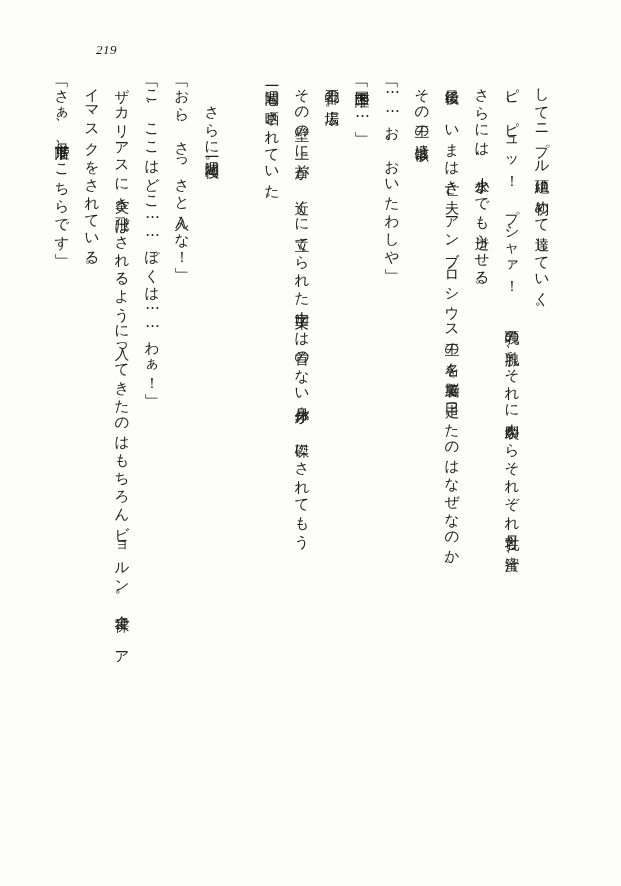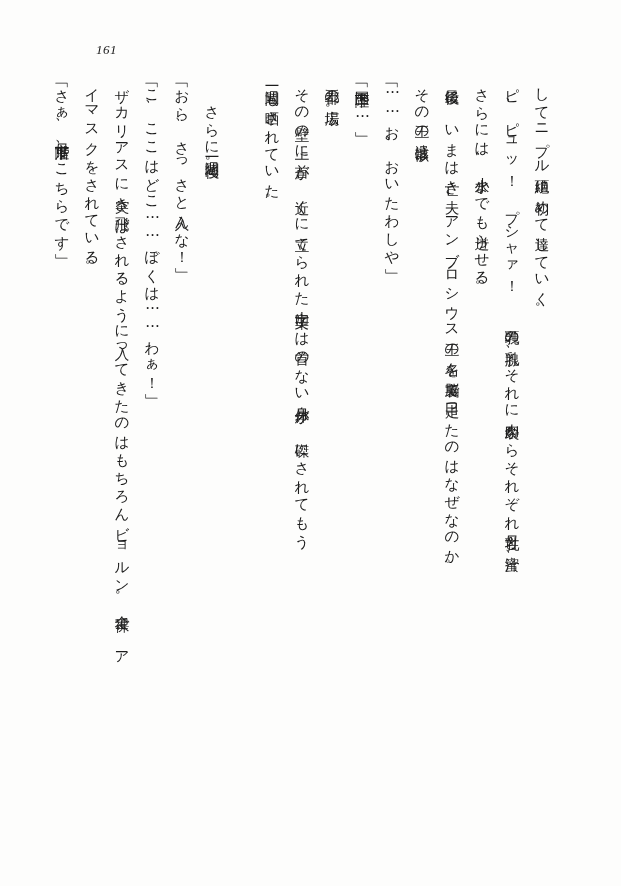--- a/index.html
+++ b/index.html
@@ -62,21 +62,21 @@
   }
   .blank-line {
     width: 30px;
   }
 </style>
 </head>
 <body>
 
 <div class="page">
 
-  <div class="page-number">161</div>
+  <div class="page-number">219</div>
 
   <div class="text-block" id="text-block">
       <div class="line">してニプル絶頂に初めて達していく。</div>
       <div class="line">ピ、ピュッ！　プシャァ！　　乳頭の乳腺、それに肉裂からそれぞれ母乳と蜜汁、</div>
       <div class="line">さらには、小水までも迸らせる。</div>
       <div class="line">最後に、いまは亡き夫、アンブロシウス王の名を脳裏で口走ったのはなぜなのか。</div>
       <div class="line">その王の遺骸は、</div>
       <div class="line">「……お、おいたわしや」</div>
       <div class="line">「国王陛下……」</div>
       <div class="line">王都の広場。</div>

